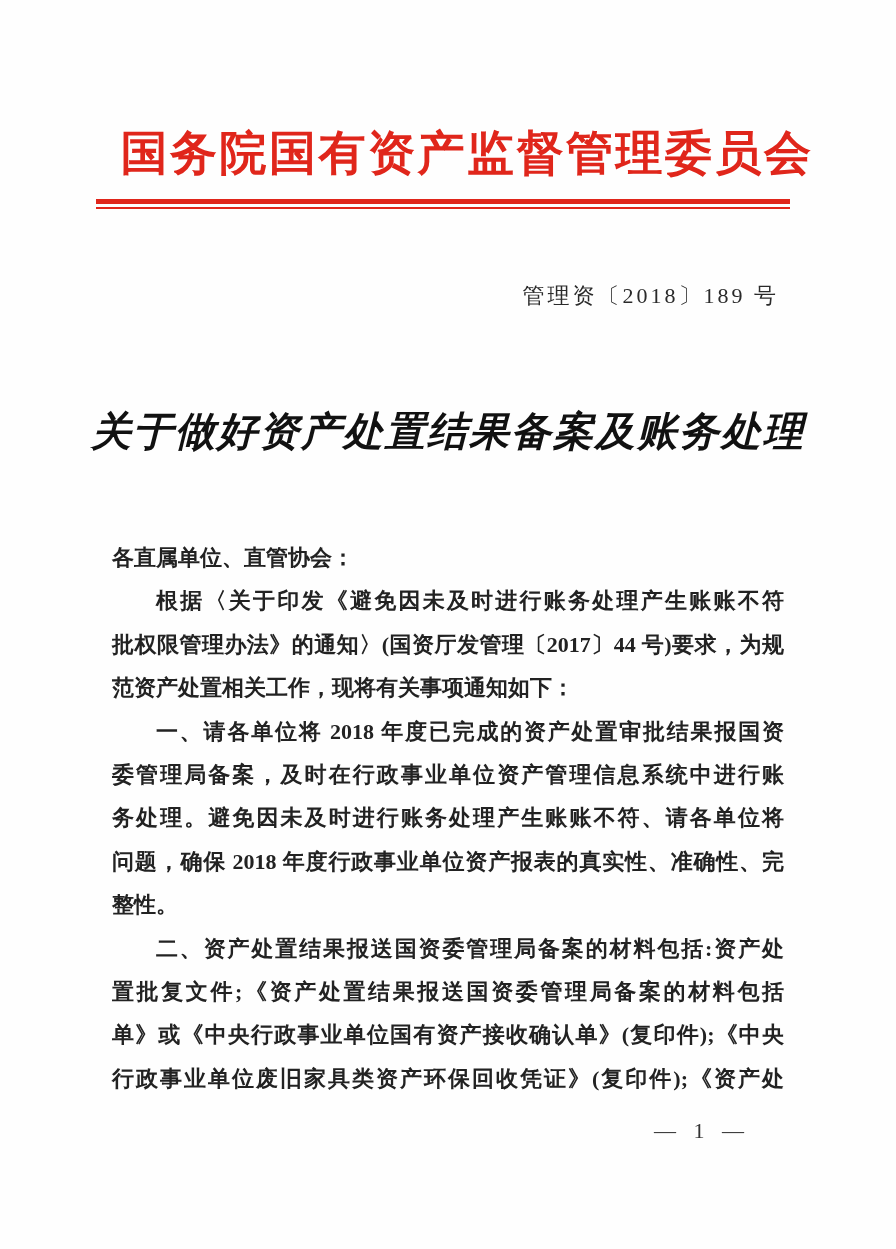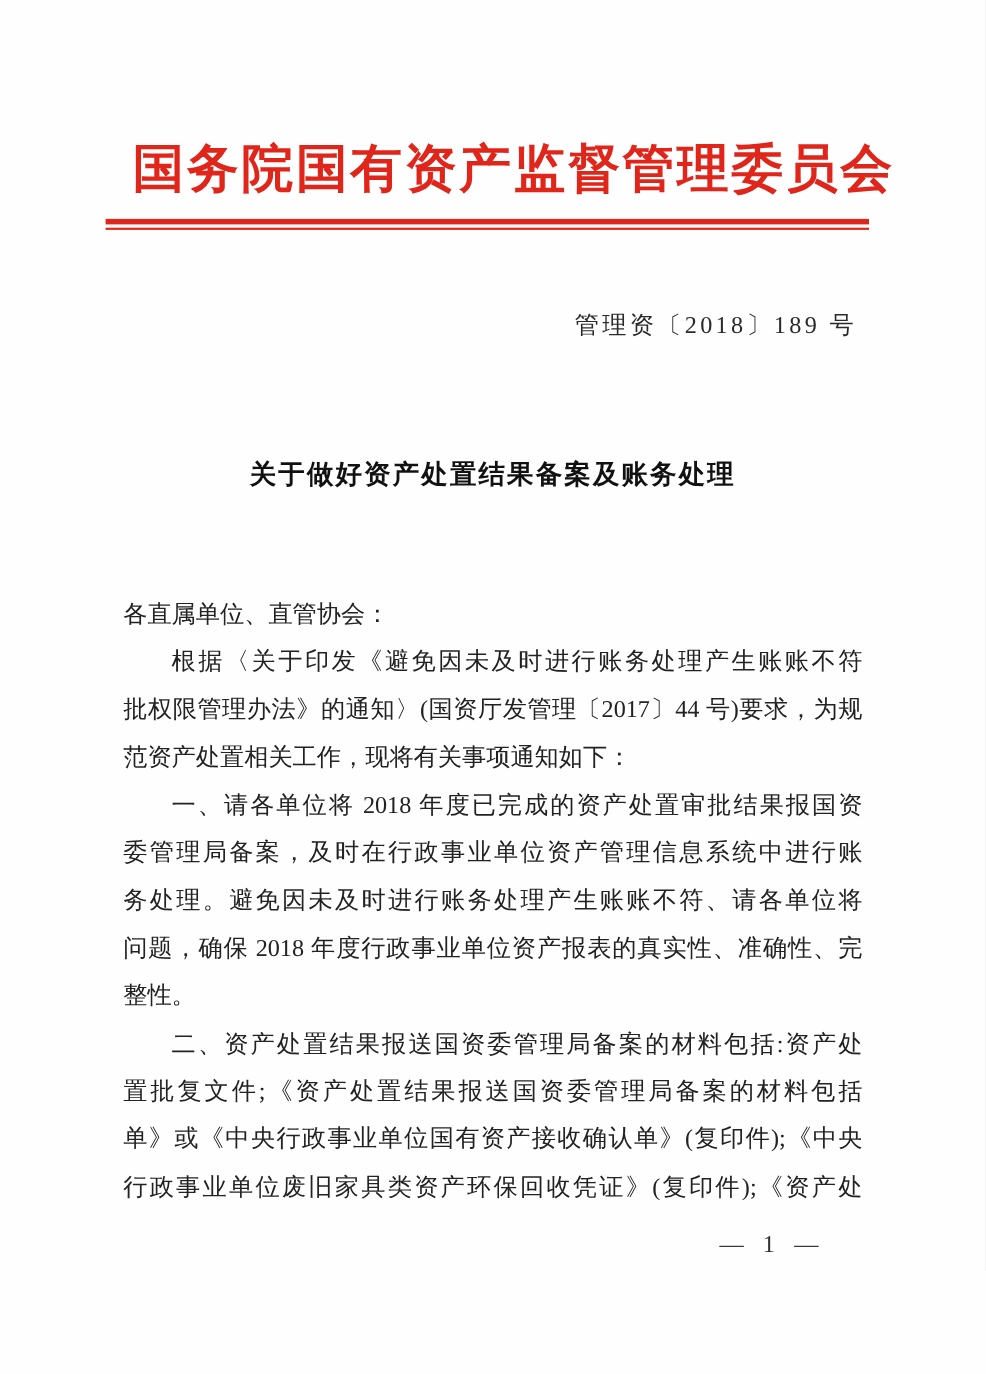--- a/index.html
+++ b/index.html
@@ -53,37 +53,39 @@
     font-family: Liberation Serif, serif;
   }
   
   .doc-title {
     position: absolute;
     top: 404px;
     left: 0;
     width: 100%;
     text-align: center;
     font-weight: bold;
-    font-size: 24px;
+    font-size: 40px;
     line-height: 56px;
     letter-spacing: 2px;
     color: #111;
+    font-style: italic;
   }
   
   .doc-body {
     position: absolute;
     top: 536px;
     left: 112px;
     width: 672px;
     font-size: 22px;
     line-height: 43.4px;
     color: #222;
   }
   .line {
     white-space: nowrap;
+    font-weight: bold;
   }
   .line.justify {
     white-space: normal;
     text-align: justify;
     text-align-last: justify;
   }
   .line.indent {
     padding-left: 44px;
   }
   .line.justify.indent {

